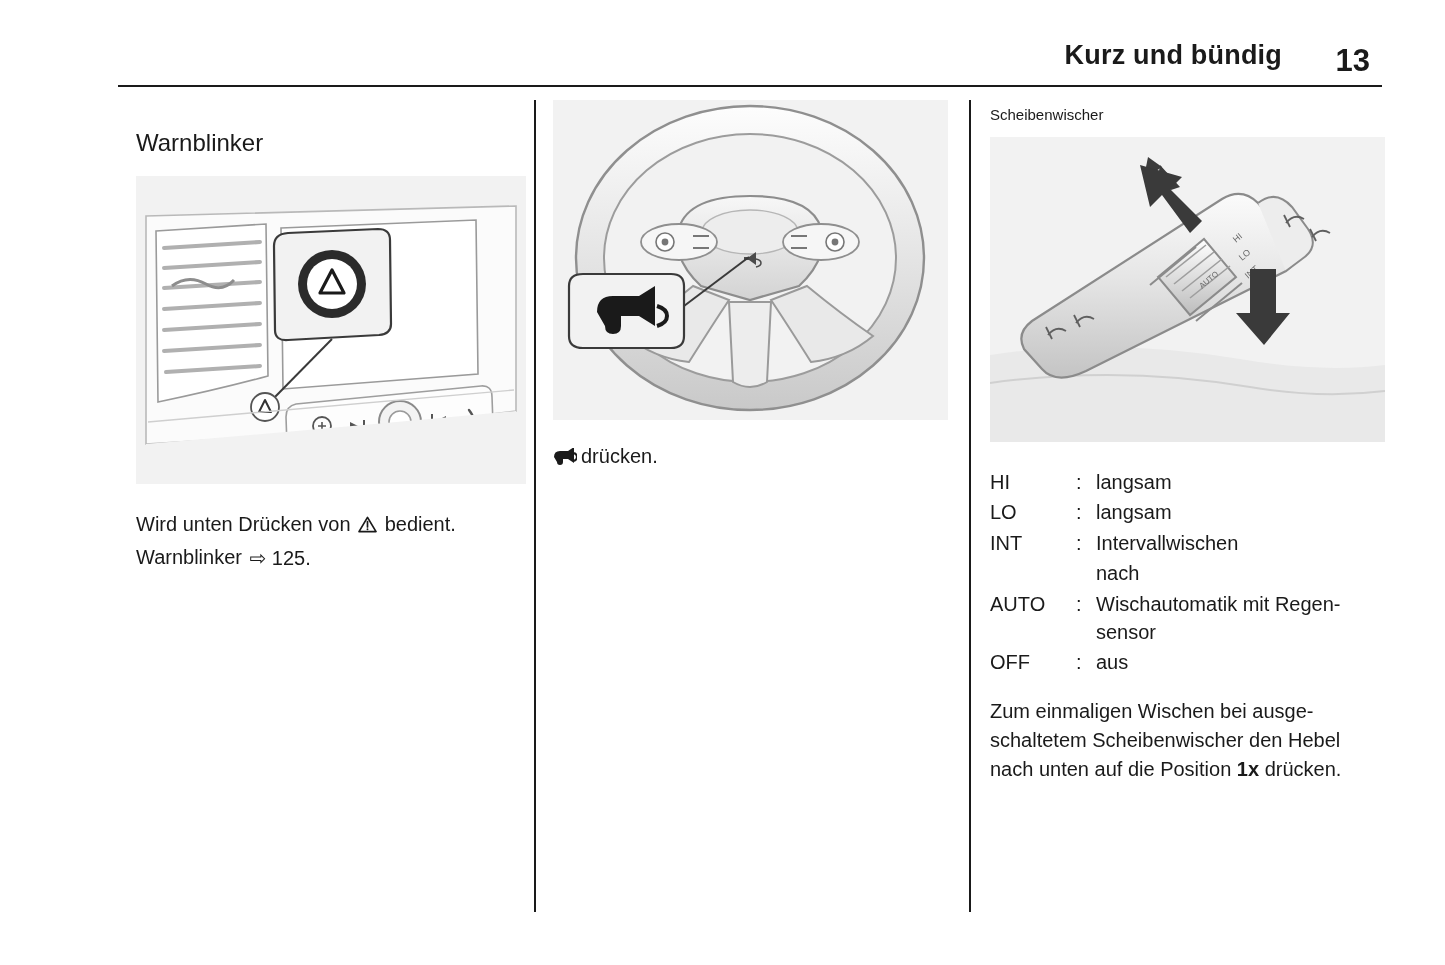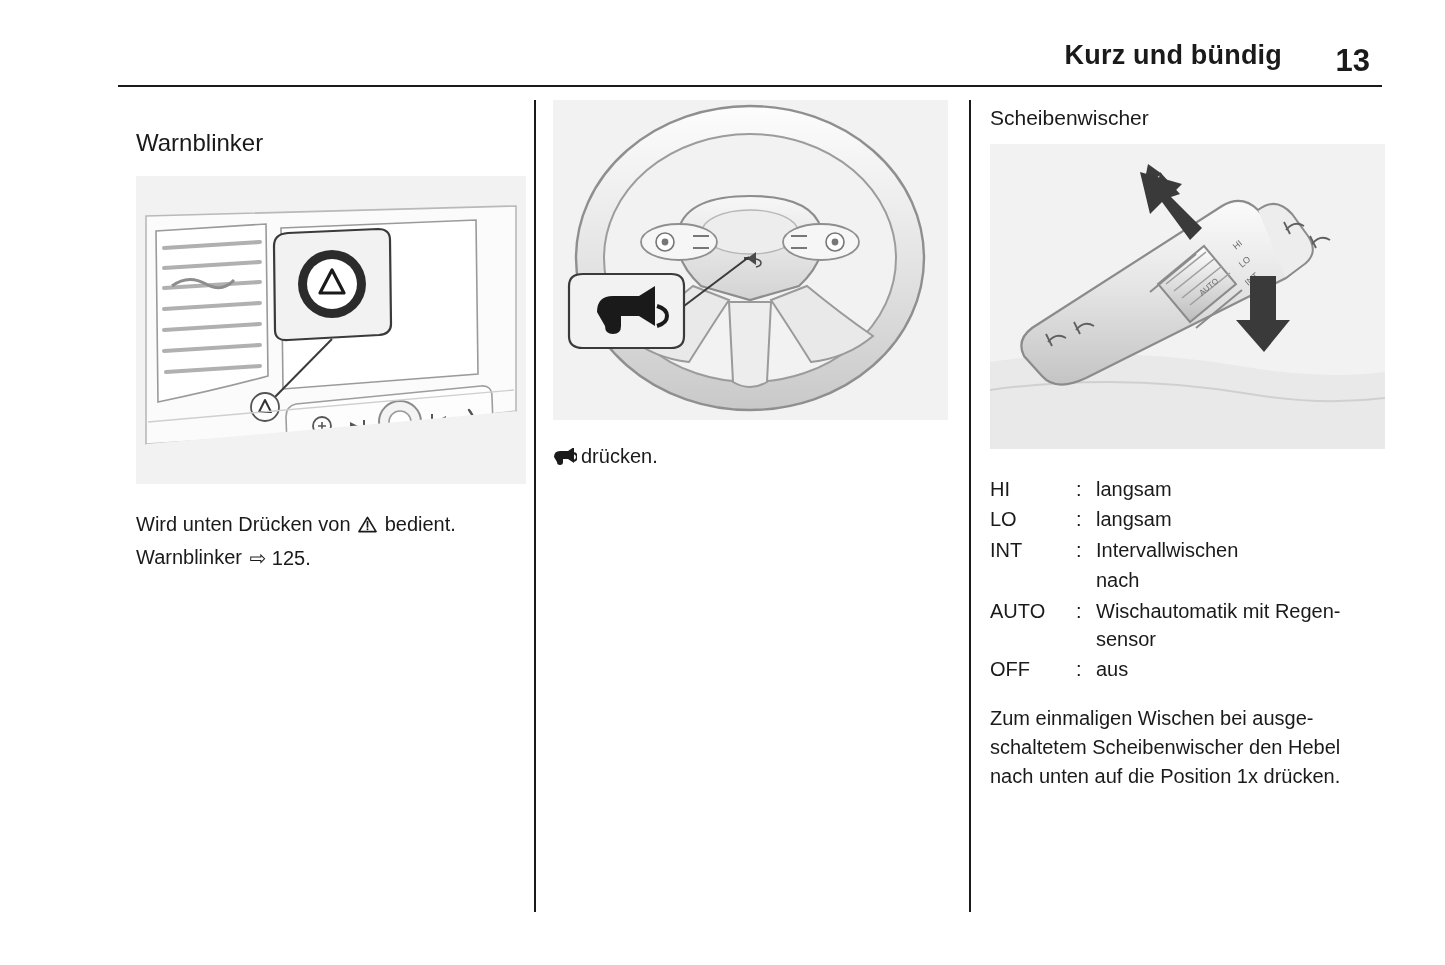--- a/index.html
+++ b/index.html
@@ -78,30 +78,30 @@
   .div-1 { left: 534px; }
   .div-2 { left: 969px; }
 
   h2.section-title {
     font-size: 24px;
     font-weight: 400;
     margin: 0 0 18px 0;
     line-height: 1.25;
   }
   h3.sub-title {
-    font-size: 21px;
+    font-size: 15px;
     font-weight: 500;
     margin: 6px 0 14px 0;
   }
   p.body-text {
     font-size: 20px;
     line-height: 1.45;
     margin: 0 0 4px 0;
   }
-  .strong-inline { font-weight: 400; }
+  .strong-inline { font-weight: 700; }
 
   
   .figure {
     background: #f2f2f2;
     position: relative;
     overflow: hidden;
   }
   .fig-warn  { width: 390px; height: 308px; margin-bottom: 26px; }
   .fig-horn  { width: 395px; height: 320px; margin-bottom: 22px; }
   .fig-wiper { width: 395px; height: 305px; margin-bottom: 26px; }

